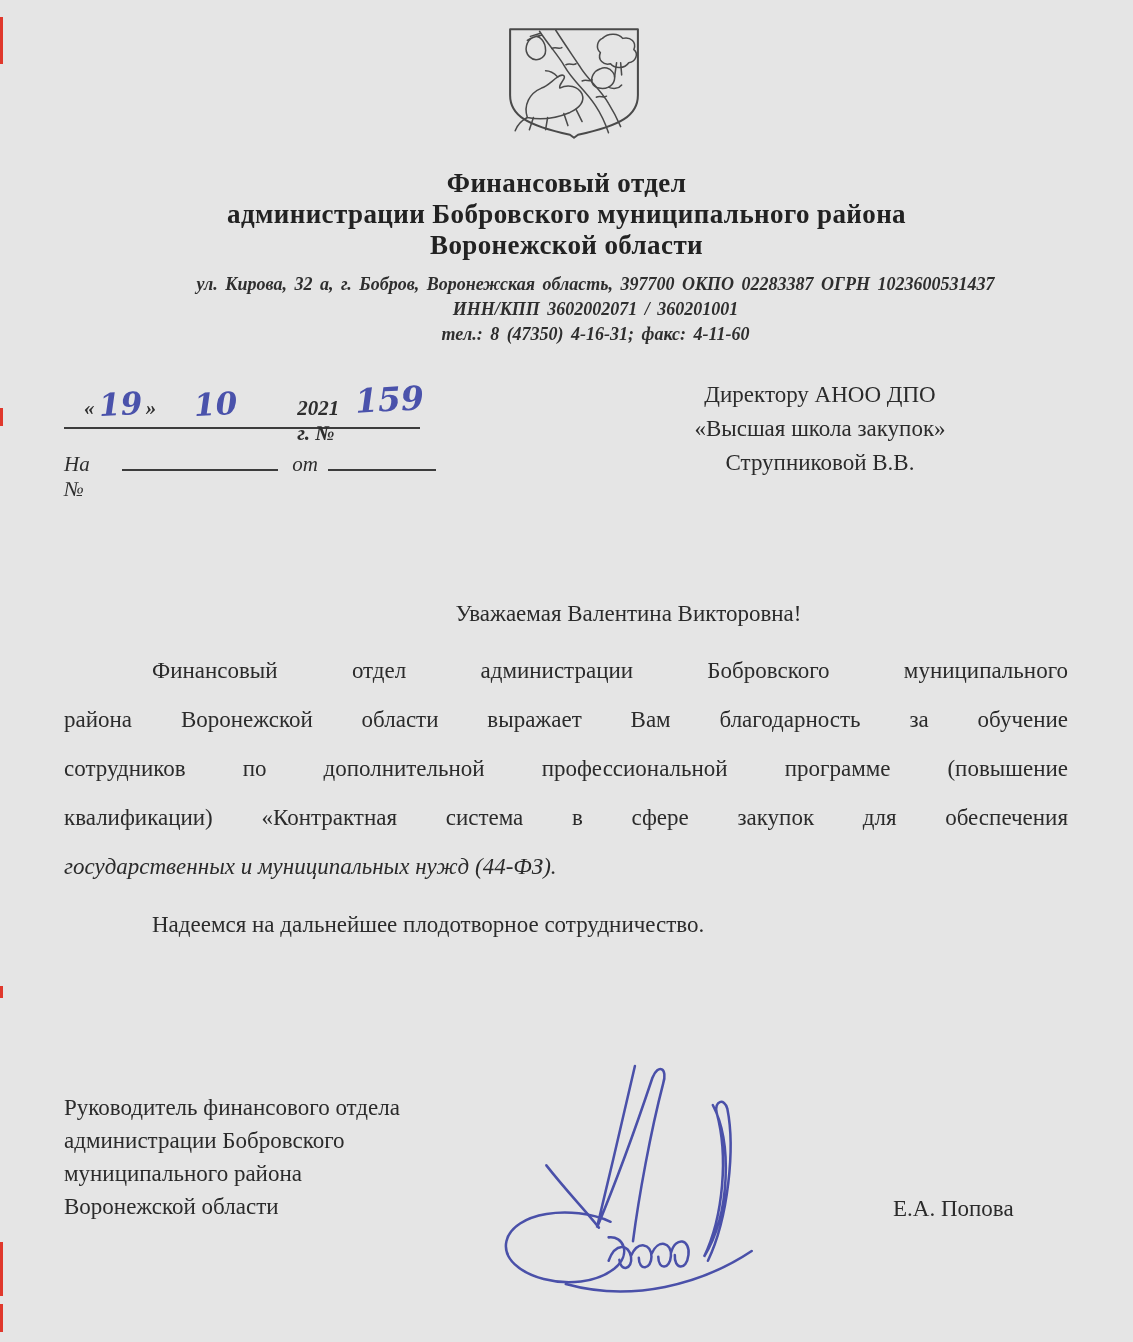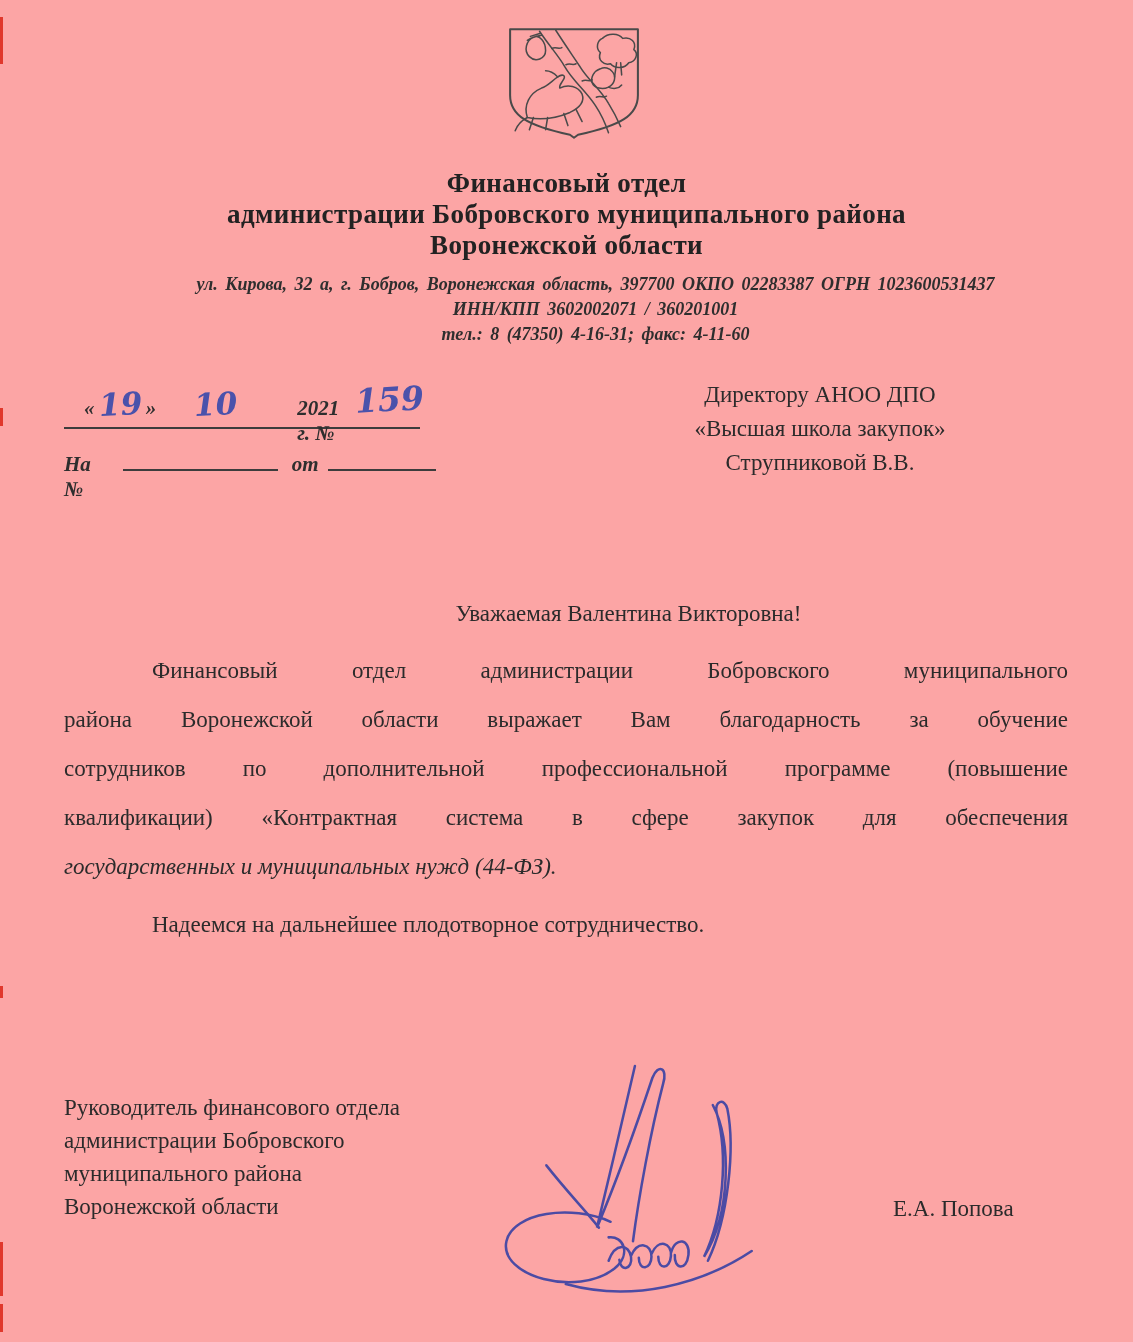--- a/index.html
+++ b/index.html
@@ -1,19 +1,19 @@
 <!DOCTYPE html>
 <html><head>
 <meta charset="utf-8">
 <style>
   html,body{margin:0;padding:0;}
   .page{
     position:relative;
     width:1133px;height:1342px;
-    background:#fca5a5;
+    background:#e5e5e5;
     font-family:"Liberation Serif", serif;
     color:#2b2b2b;
     overflow:hidden;
   }
   
   .emblem{position:absolute;left:503px;top:24px;width:142px;height:116px;}
   
   .org-header{
     position:absolute;left:0;top:168px;width:1133px;
     text-align:center;font-weight:bold;font-size:27px;line-height:31px;
@@ -40,21 +40,21 @@
     transform:rotate(-3deg);
     display:inline-block;
   }
   .q-open{margin-left:20px;}
   .hand-day{margin:0 4px;}
   .hand-month{margin-left:38px;}
   .year-label{margin-left:60px;}
   .hand-number{margin-left:16px;font-size:33px;position:relative;top:-4px;}
   .reply-line{
     margin-top:18px;display:flex;align-items:baseline;
-    font-weight:bold;font-style:italic;font-size:21px;color:#2e2e2e;
+    font-weight:normal;font-style:italic;font-size:21px;color:#2e2e2e;
   }
   .blank{display:inline-block;border-bottom:2.5px solid #3c3c3c;height:22px;}
   .blank1{width:170px;margin-left:12px;}
   .blank2{width:118px;margin-left:10px;}
   .reply-from{margin-left:14px;}
   
   .addressee{
     position:absolute;left:630px;top:378px;width:380px;
     text-align:center;font-size:23px;line-height:34px;color:#2b2b2b;
   }

